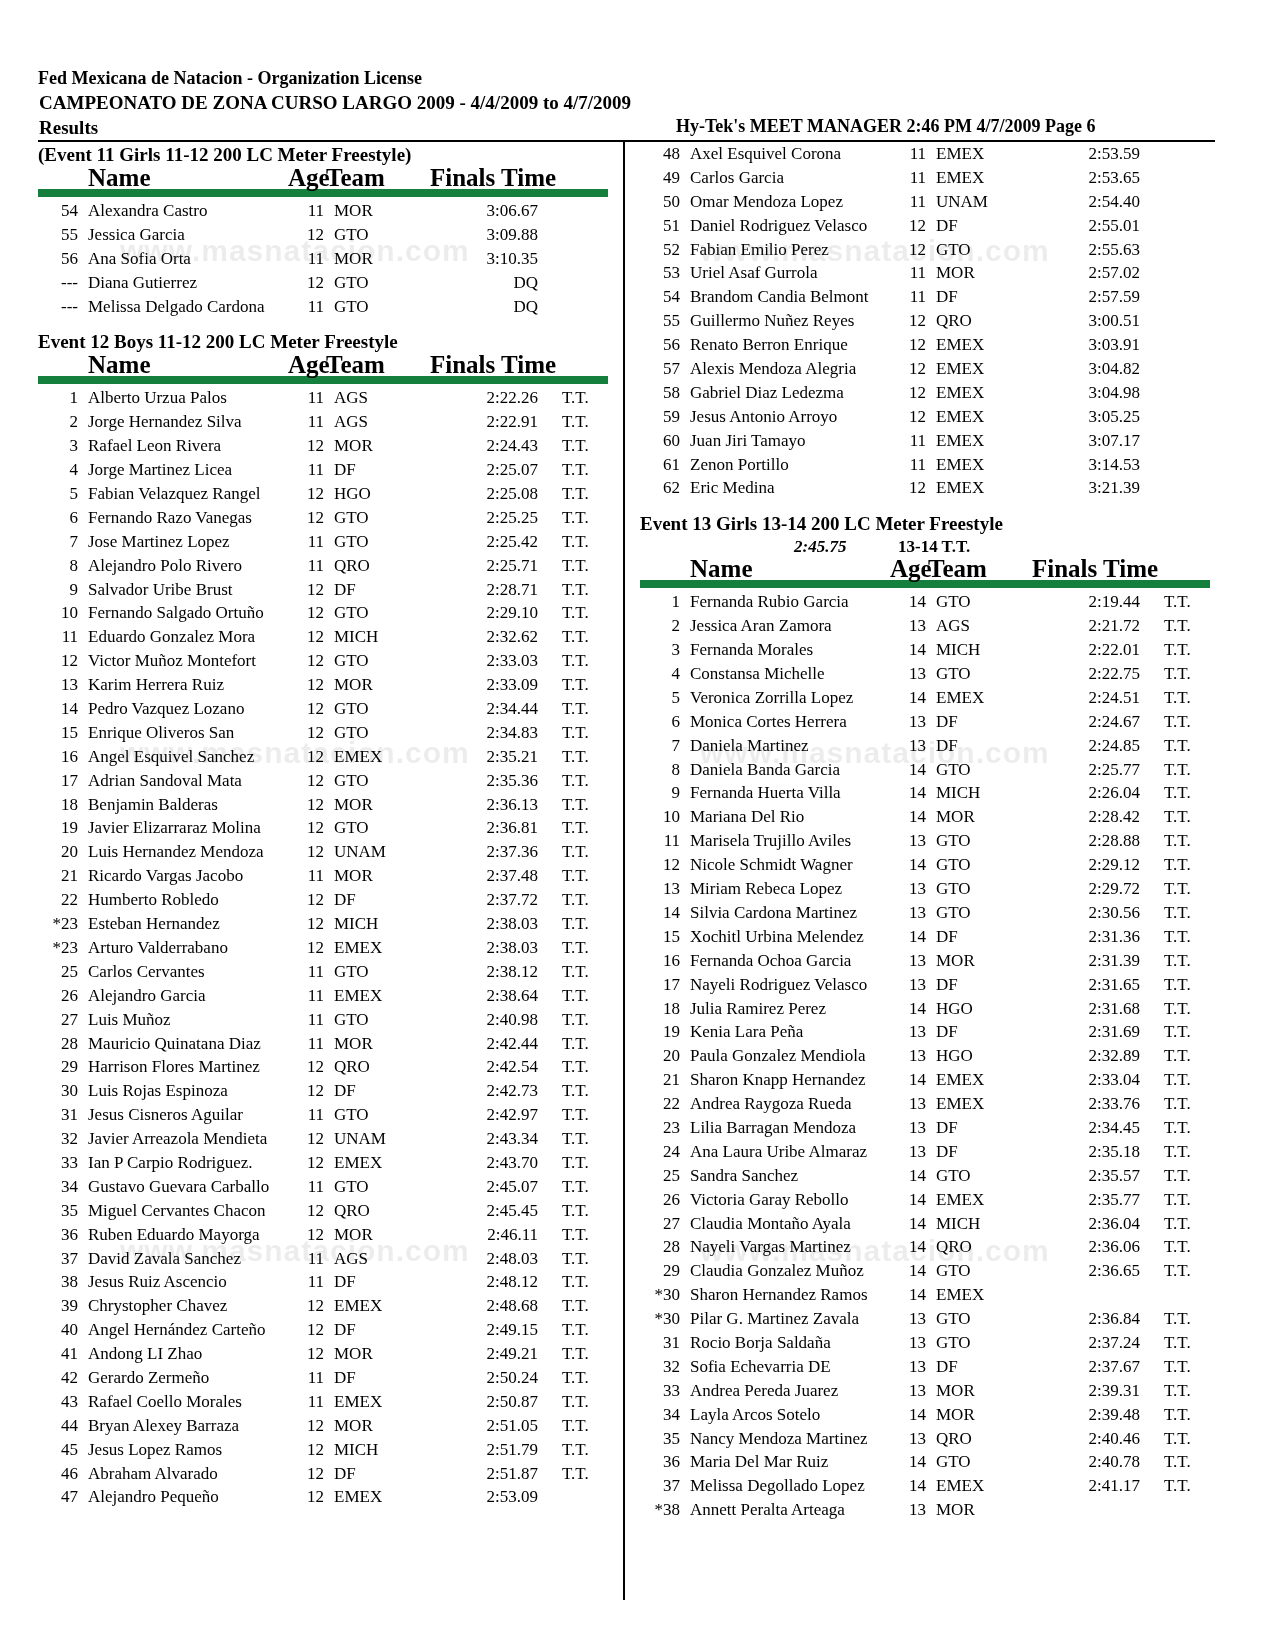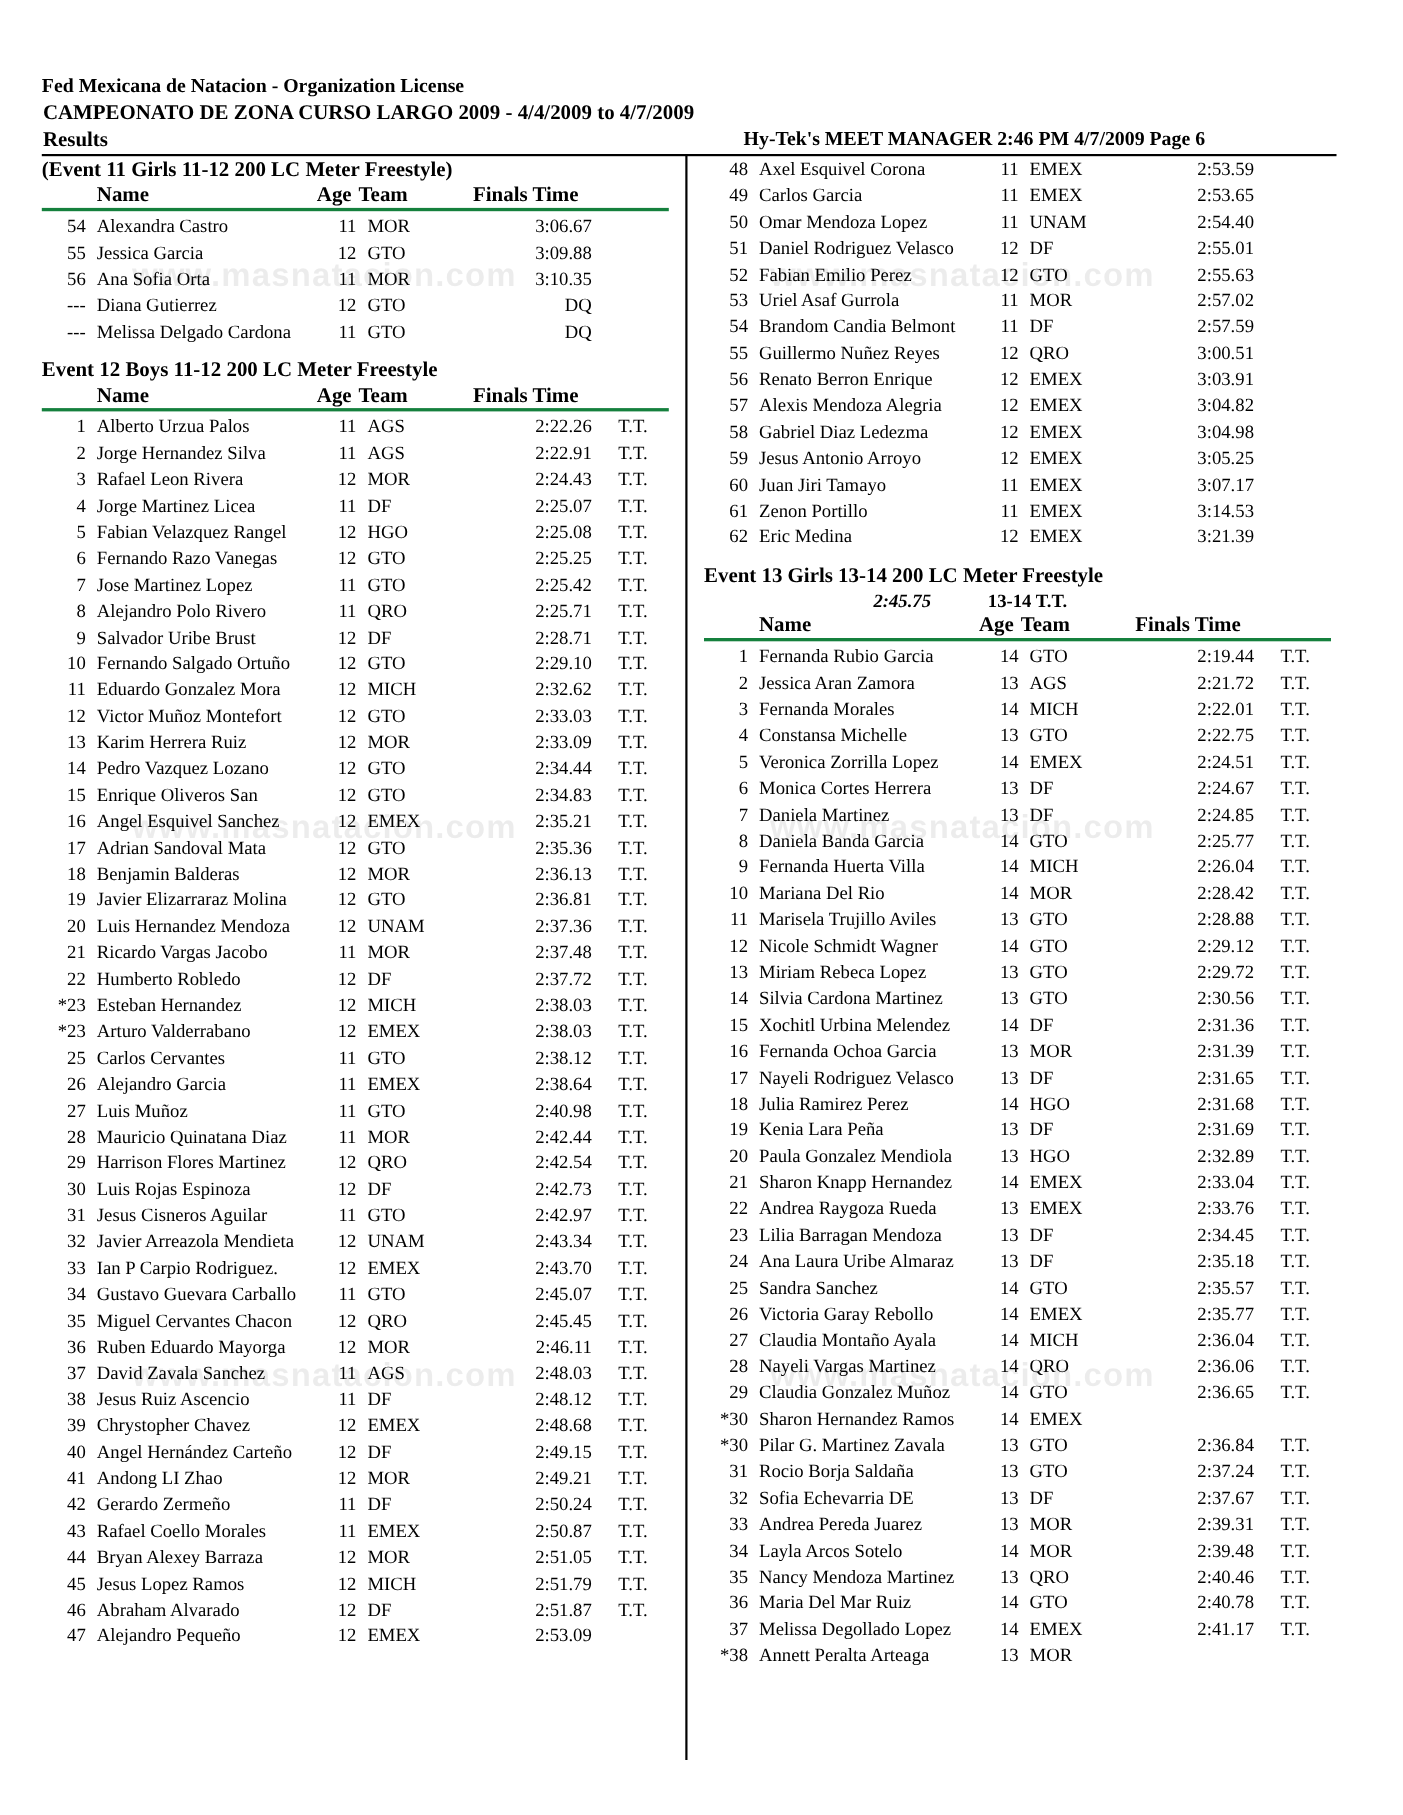--- a/index.html
+++ b/index.html
@@ -4,21 +4,21 @@
 <style>
   html, body { margin:0; padding:0; background:#fff; }
   body { width:1275px; height:1650px; position:relative; overflow:hidden;
          font-family:"Liberation Serif", "DejaVu Serif", serif; color:#000; }
   .hdr { position:absolute; font-size:18px; white-space:nowrap;font-weight:bold; }
   .title { position:absolute; left:15px; width:1275px; text-align:left; font-weight:bold; font-size:19px;margin-left:24px; }
   .rule { position:absolute; background:#000; }
   .col { position:absolute; }
   .evt-title { font-weight:bold; font-size:19px; height:24px; line-height:24px; white-space:nowrap; }
   .std { font-weight:bold; font-size:17px; height:22px; line-height:22px; white-space:nowrap; }
-  .colhdr { position:relative; font-weight:bold; font-size:19px; height:22px; line-height:22px; border-bottom:3px solid #15803d; }
+  .colhdr { position:relative; font-weight:bold; font-size:25px; height:22px; line-height:22px; border-bottom:8px solid #15803d; }
   .colhdr span { position:absolute; top:0; }
   .row { position:relative; height:23.9px; line-height:23.9px; font-size:17px; white-space:nowrap; }
   .row span { position:absolute; top:0; }
   .place { text-align:right; width:40px; left:0; }
   .name { left:50px; }
   .age { text-align:right; width:24px; left:262px; }
   .team { left:296px; }
   .time { text-align:right; width:100px; left:400px; }
   .std-mark { left:524px; }
   .gap { height:12px; }

